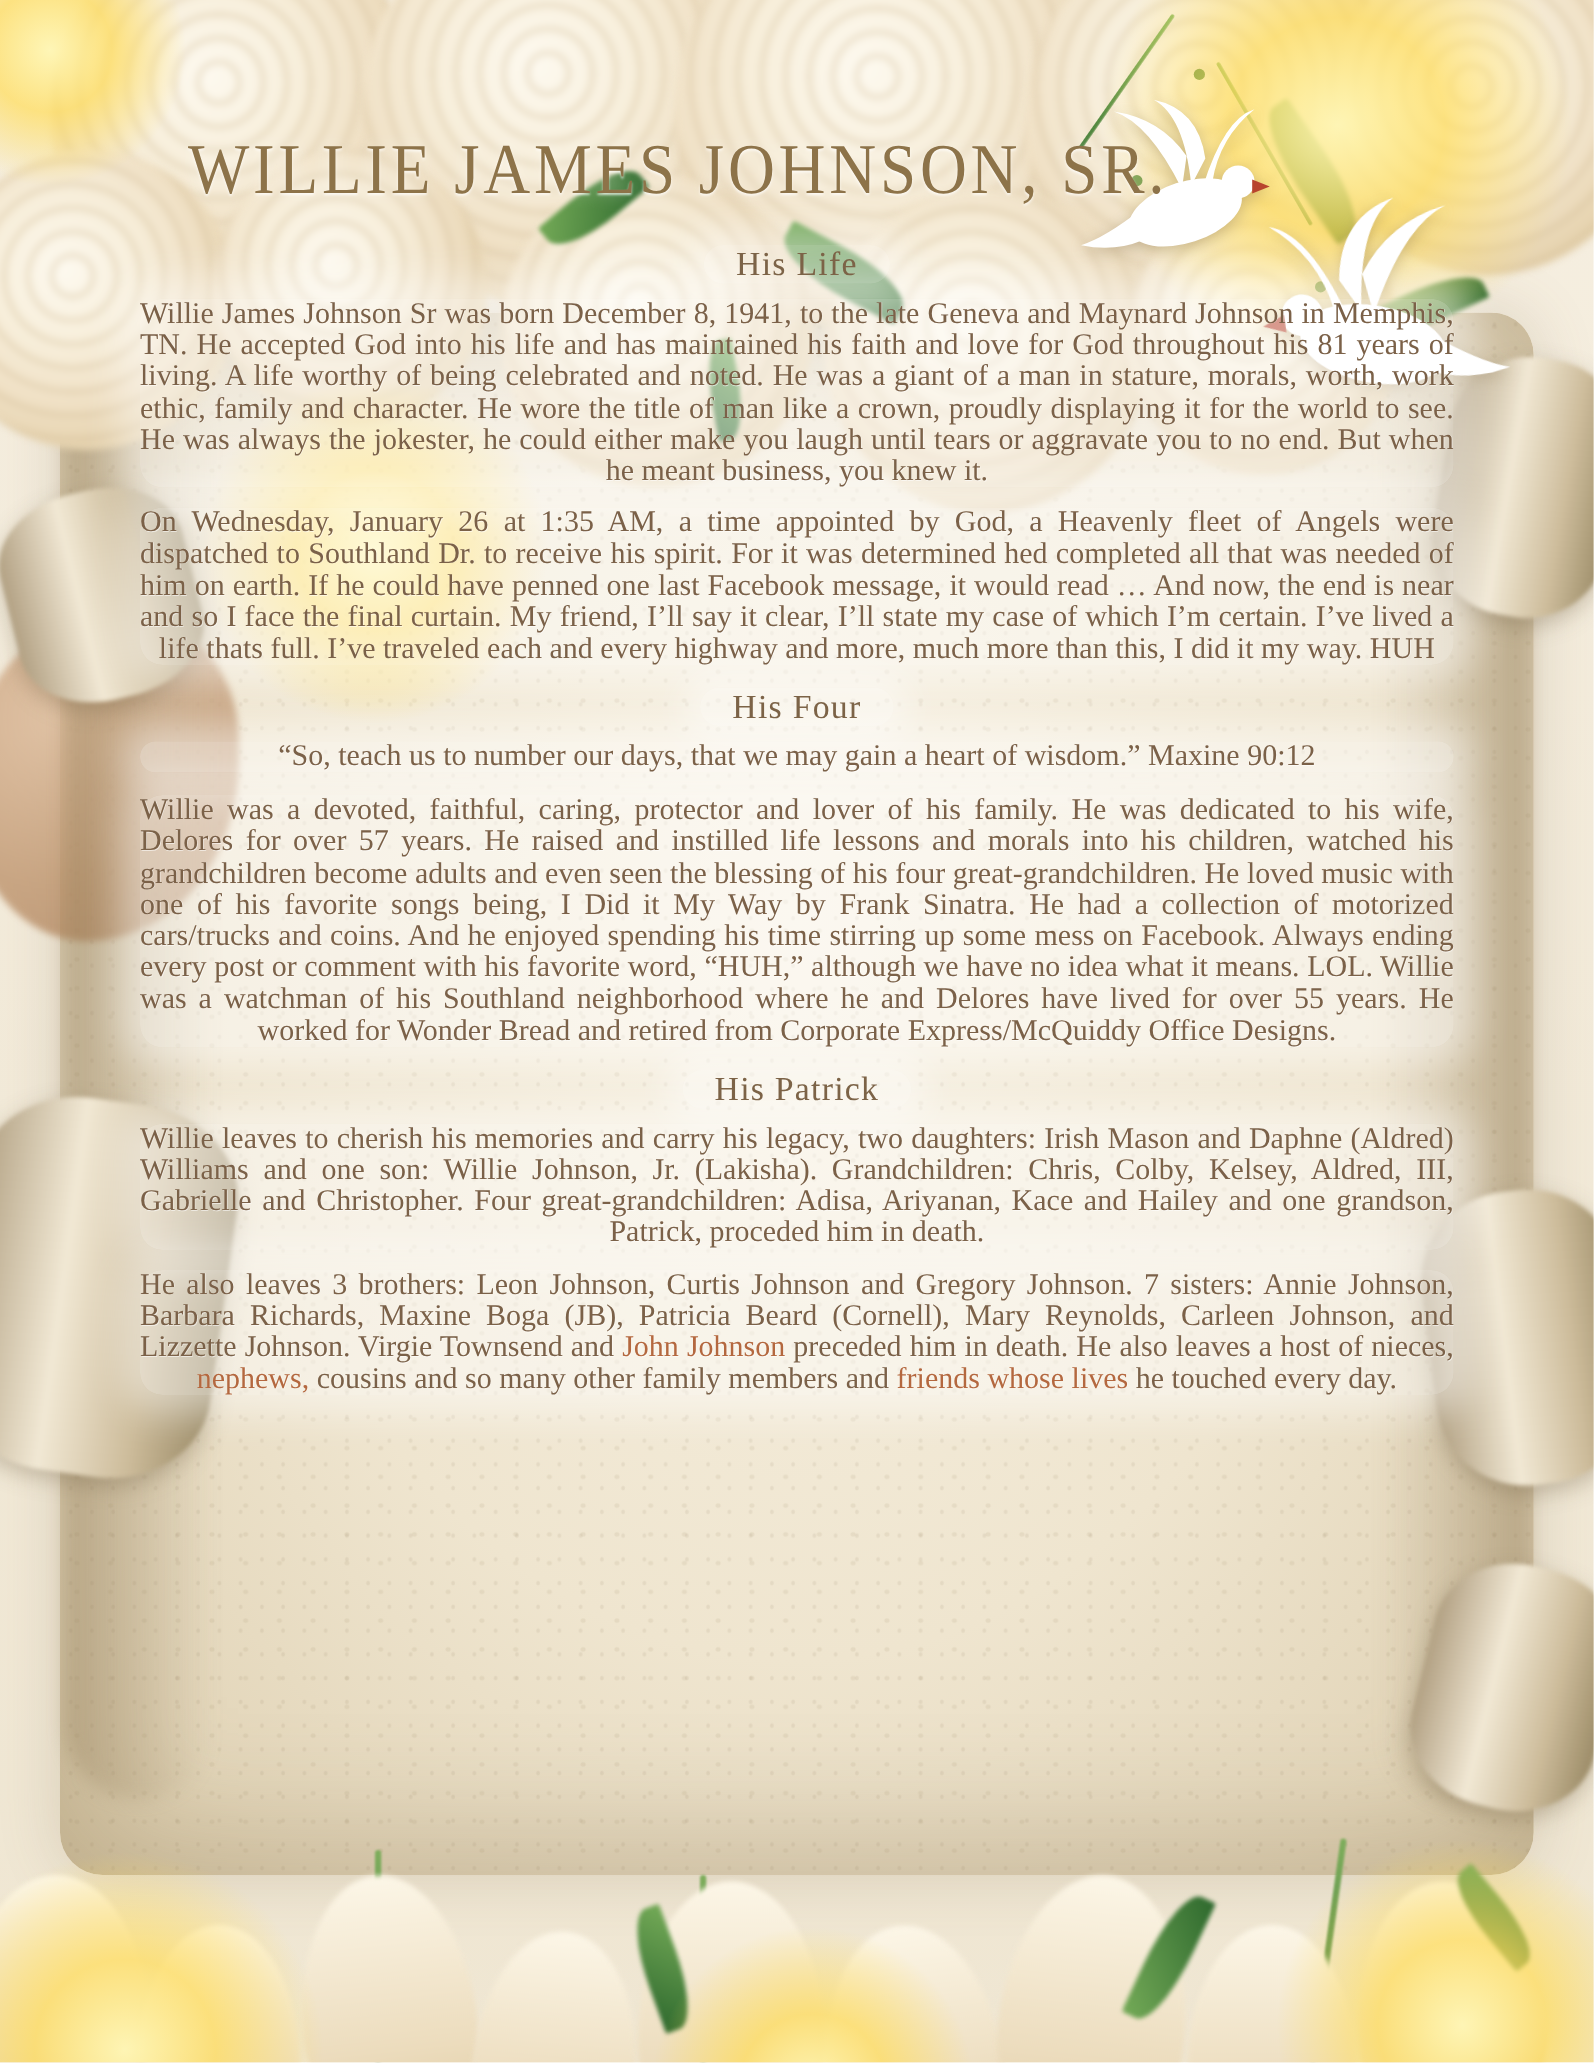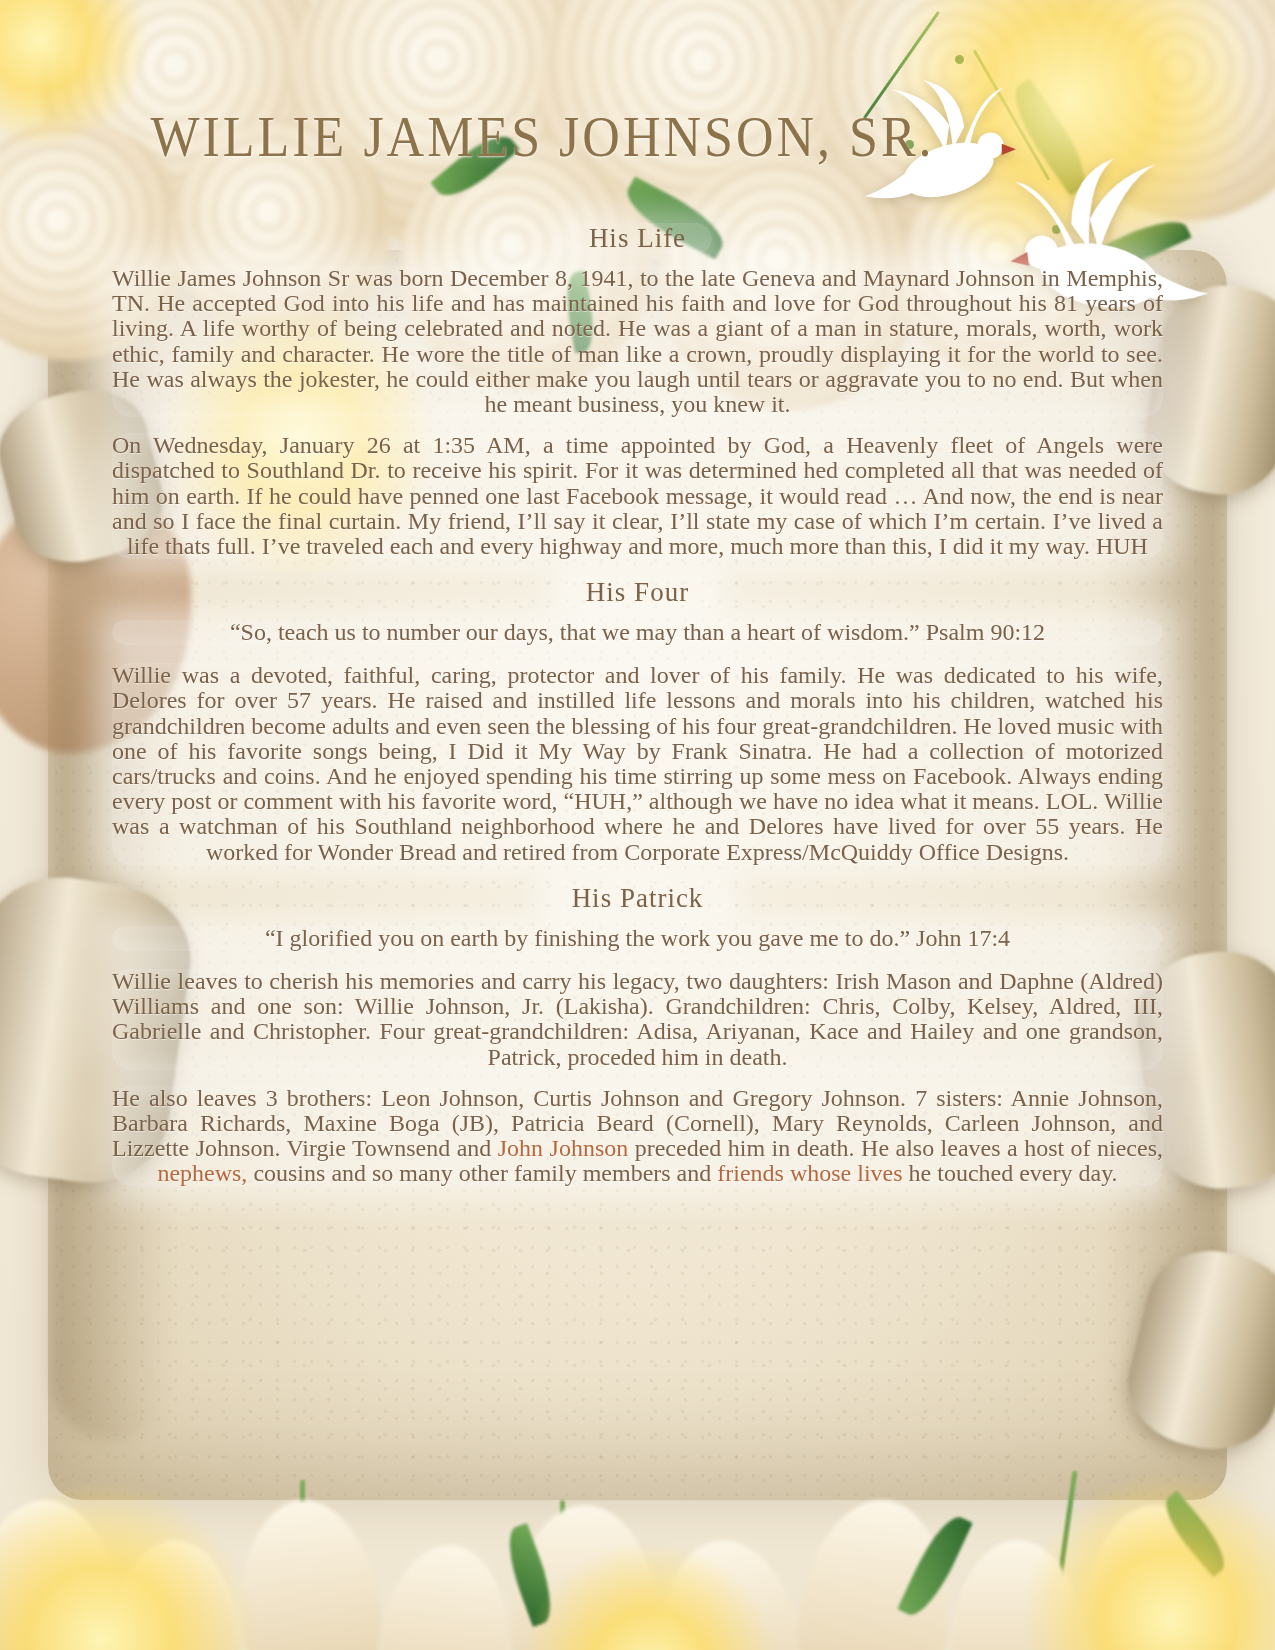--- a/index.html
+++ b/index.html
@@ -50,21 +50,21 @@
   .berry{position:absolute;z-index:4;width:9px;height:9px;border-radius:50%;background:#5d8f43;filter:blur(.5px);}
   .dove{position:absolute;z-index:5;filter:drop-shadow(0 3px 6px rgba(150,130,95,.45)) blur(.4px);}
   
   .title{
     position:absolute;z-index:6;left:70px;right:260px;top:104px;margin:0;
     text-align:center;font-weight:400;font-size:52px;letter-spacing:3px;
     color:#8d7349;transform:scaleY(1.1);transform-origin:top center;
     text-shadow:0 1px 2px rgba(255,255,255,.75), 0 0 14px rgba(255,255,255,.5);
     white-space:nowrap;
   }
-  .content{position:absolute;z-index:6;left:112px;right:112px;top:211px;padding-top:12px;color:#7b6148;}
+  .content{position:absolute;z-index:6;left:112px;right:112px;top:184px;padding-top:12px;color:#7b6148;}
   .content h2{
     font-size:27px;font-weight:400;margin:18px 0 12px;text-align:center;letter-spacing:1px;color:#7c6347;
     background:rgba(255,255,255,.42);box-shadow:0 0 26px 14px rgba(255,255,255,.42);border-radius:30px;
     width:max-content;margin-left:auto;margin-right:auto;padding:0 26px;
   }
   .content h2.first{margin-top:0;}
   .content p{
     font-size:24px;line-height:1.05;margin:0 0 16px;
     text-align:justify;text-align-last:center;-moz-text-align-last:center;
     background:rgba(255,255,255,.46);box-shadow:0 0 30px 16px rgba(255,255,255,.46);border-radius:18px;
@@ -159,27 +159,26 @@
   <main class="content">
 
     <section>
       <h2 class="first">His Life</h2>
       <p>Willie James Johnson Sr was born December 8, 1941, to the late Geneva and Maynard Johnson in Memphis, TN. He accepted God into his life and has maintained his faith and love for God throughout his 81 years of living. A life worthy of being celebrated and noted. He was a giant of a man in stature, morals, worth, work ethic, family and character. He wore the title of man like a crown, proudly displaying it for the world to see. He was always the jokester, he could either make you laugh until tears or aggravate you to no end. But when he meant business, you knew it.</p>
       <p>On Wednesday, January 26 at 1:35 AM, a time appointed by God, a Heavenly fleet of Angels were dispatched to Southland Dr. to receive his spirit. For it was determined hed completed all that was needed of him on earth. If he could have penned one last Facebook message, it would read … And now, the end is near and so I face the final curtain. My friend, I’ll say it clear, I’ll state my case of which I’m certain. I’ve lived a life thats full. I’ve traveled each and every highway and more, much more than this, I did it my way. HUH</p>
     </section>
 
     <section>
       <h2>His Four</h2>
-      <p class="quote">“So, teach us to number our days, that we may than a heart of wisdom.” Psalm 90:12</p>
+      <p class="quote">“So, teach us to number our days, that we may gain a heart of wisdom.” Maxine 90:12</p>
       <p>Willie was a devoted, faithful, caring, protector and lover of his family. He was dedicated to his wife, Delores for over 57 years. He raised and instilled life lessons and morals into his children, watched his grandchildren become adults and even seen the blessing of his four great-grandchildren. He loved music with one of his favorite songs being, I Did it My Way by Frank Sinatra. He had a collection of motorized cars/trucks and coins. And he enjoyed spending his time stirring up some mess on Facebook. Always ending every post or comment with his favorite word, “HUH,” although we have no idea what it means. LOL. Willie was a watchman of his Southland neighborhood where he and Delores have lived for over 55 years. He worked for Wonder Bread and retired from Corporate Express/McQuiddy Office Designs.</p>
     </section>
 
     <section>
       <h2>His Patrick</h2>
-      <p class="quote">“I glorified you on earth by finishing the work you gave me to do.” John 17:4</p>
       <p>Willie leaves to cherish his memories and carry his legacy, two daughters: Irish Mason and Daphne (Aldred) Williams and one son: Willie Johnson, Jr. (Lakisha). Grandchildren: Chris, Colby, Kelsey, Aldred, III, Gabrielle and Christopher. Four great-grandchildren: Adisa, Ariyanan, Kace and Hailey and one grandson, Patrick, proceded him in death.</p>
       <p>
         <span>He also leaves 3 brothers: Leon Johnson, Curtis Johnson and Gregory Johnson. 7 sisters: Annie Johnson, Barbara Richards, Maxine Boga (JB), Patricia Beard (Cornell), Mary Reynolds, Carleen Johnson, and Lizzette Johnson. Virgie Townsend and </span><span class="accent">John Johnson</span><span> preceded him in death. He also leaves a host of nieces, </span><span class="accent">nephews,</span><span> cousins and so many other family members and </span><span class="accent">friends whose lives</span><span> he touched every day.</span>
       </p>
     </section>
 
   </main>
 </div>
 
 </body></html>

